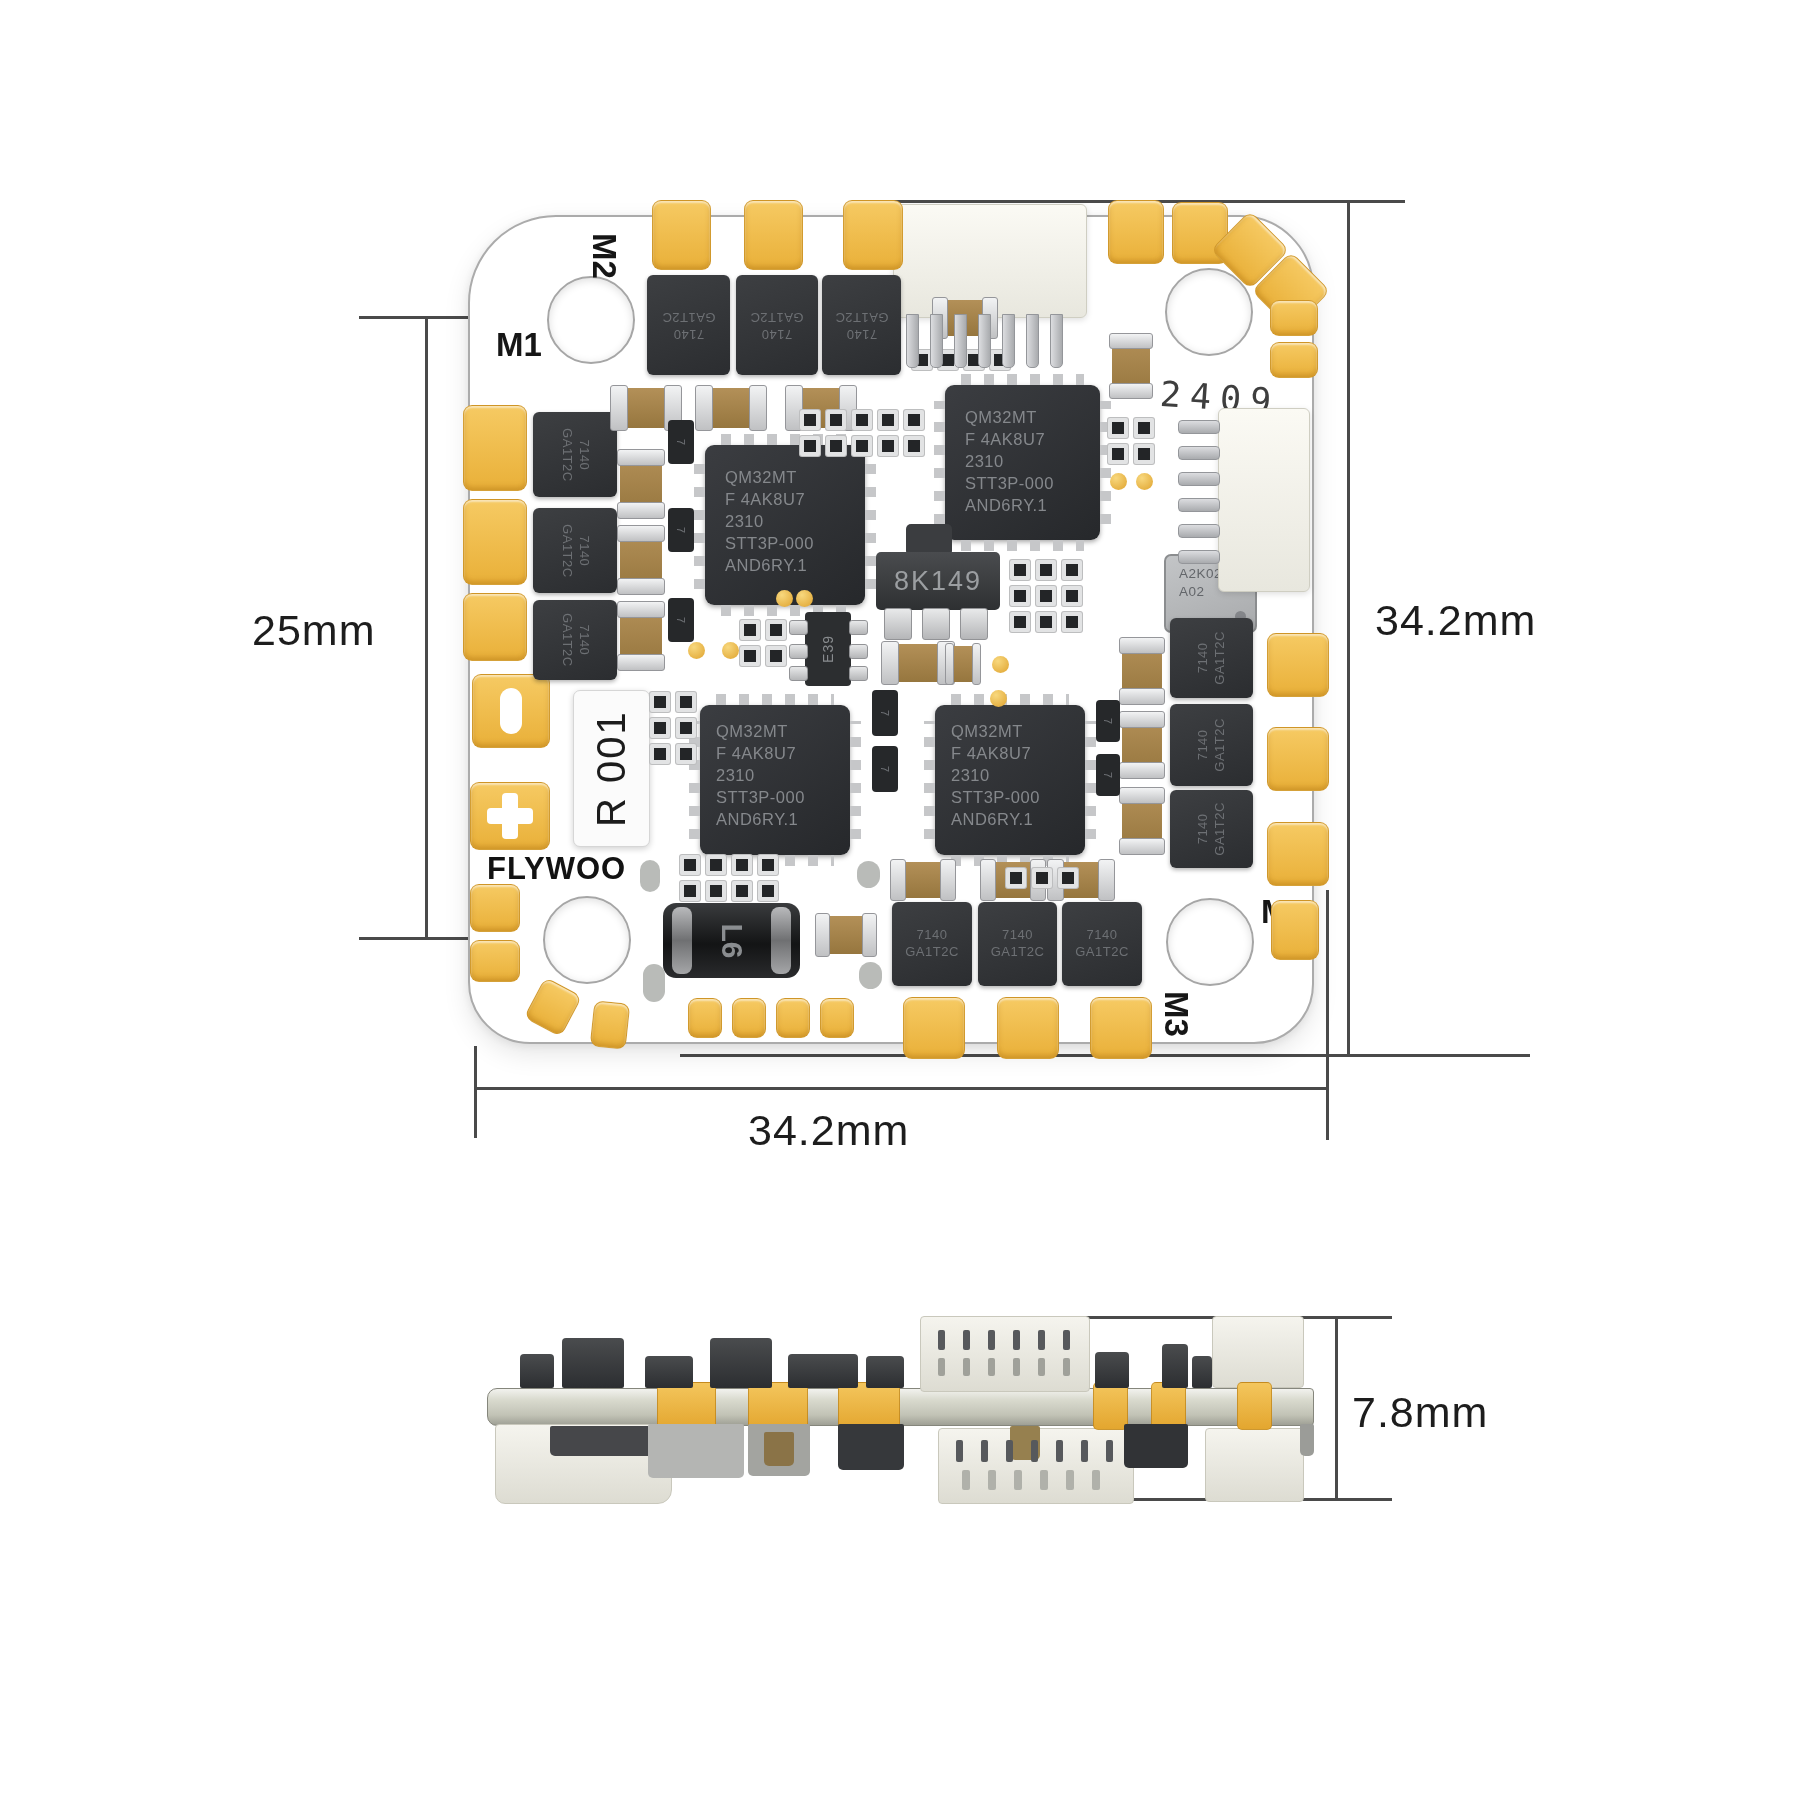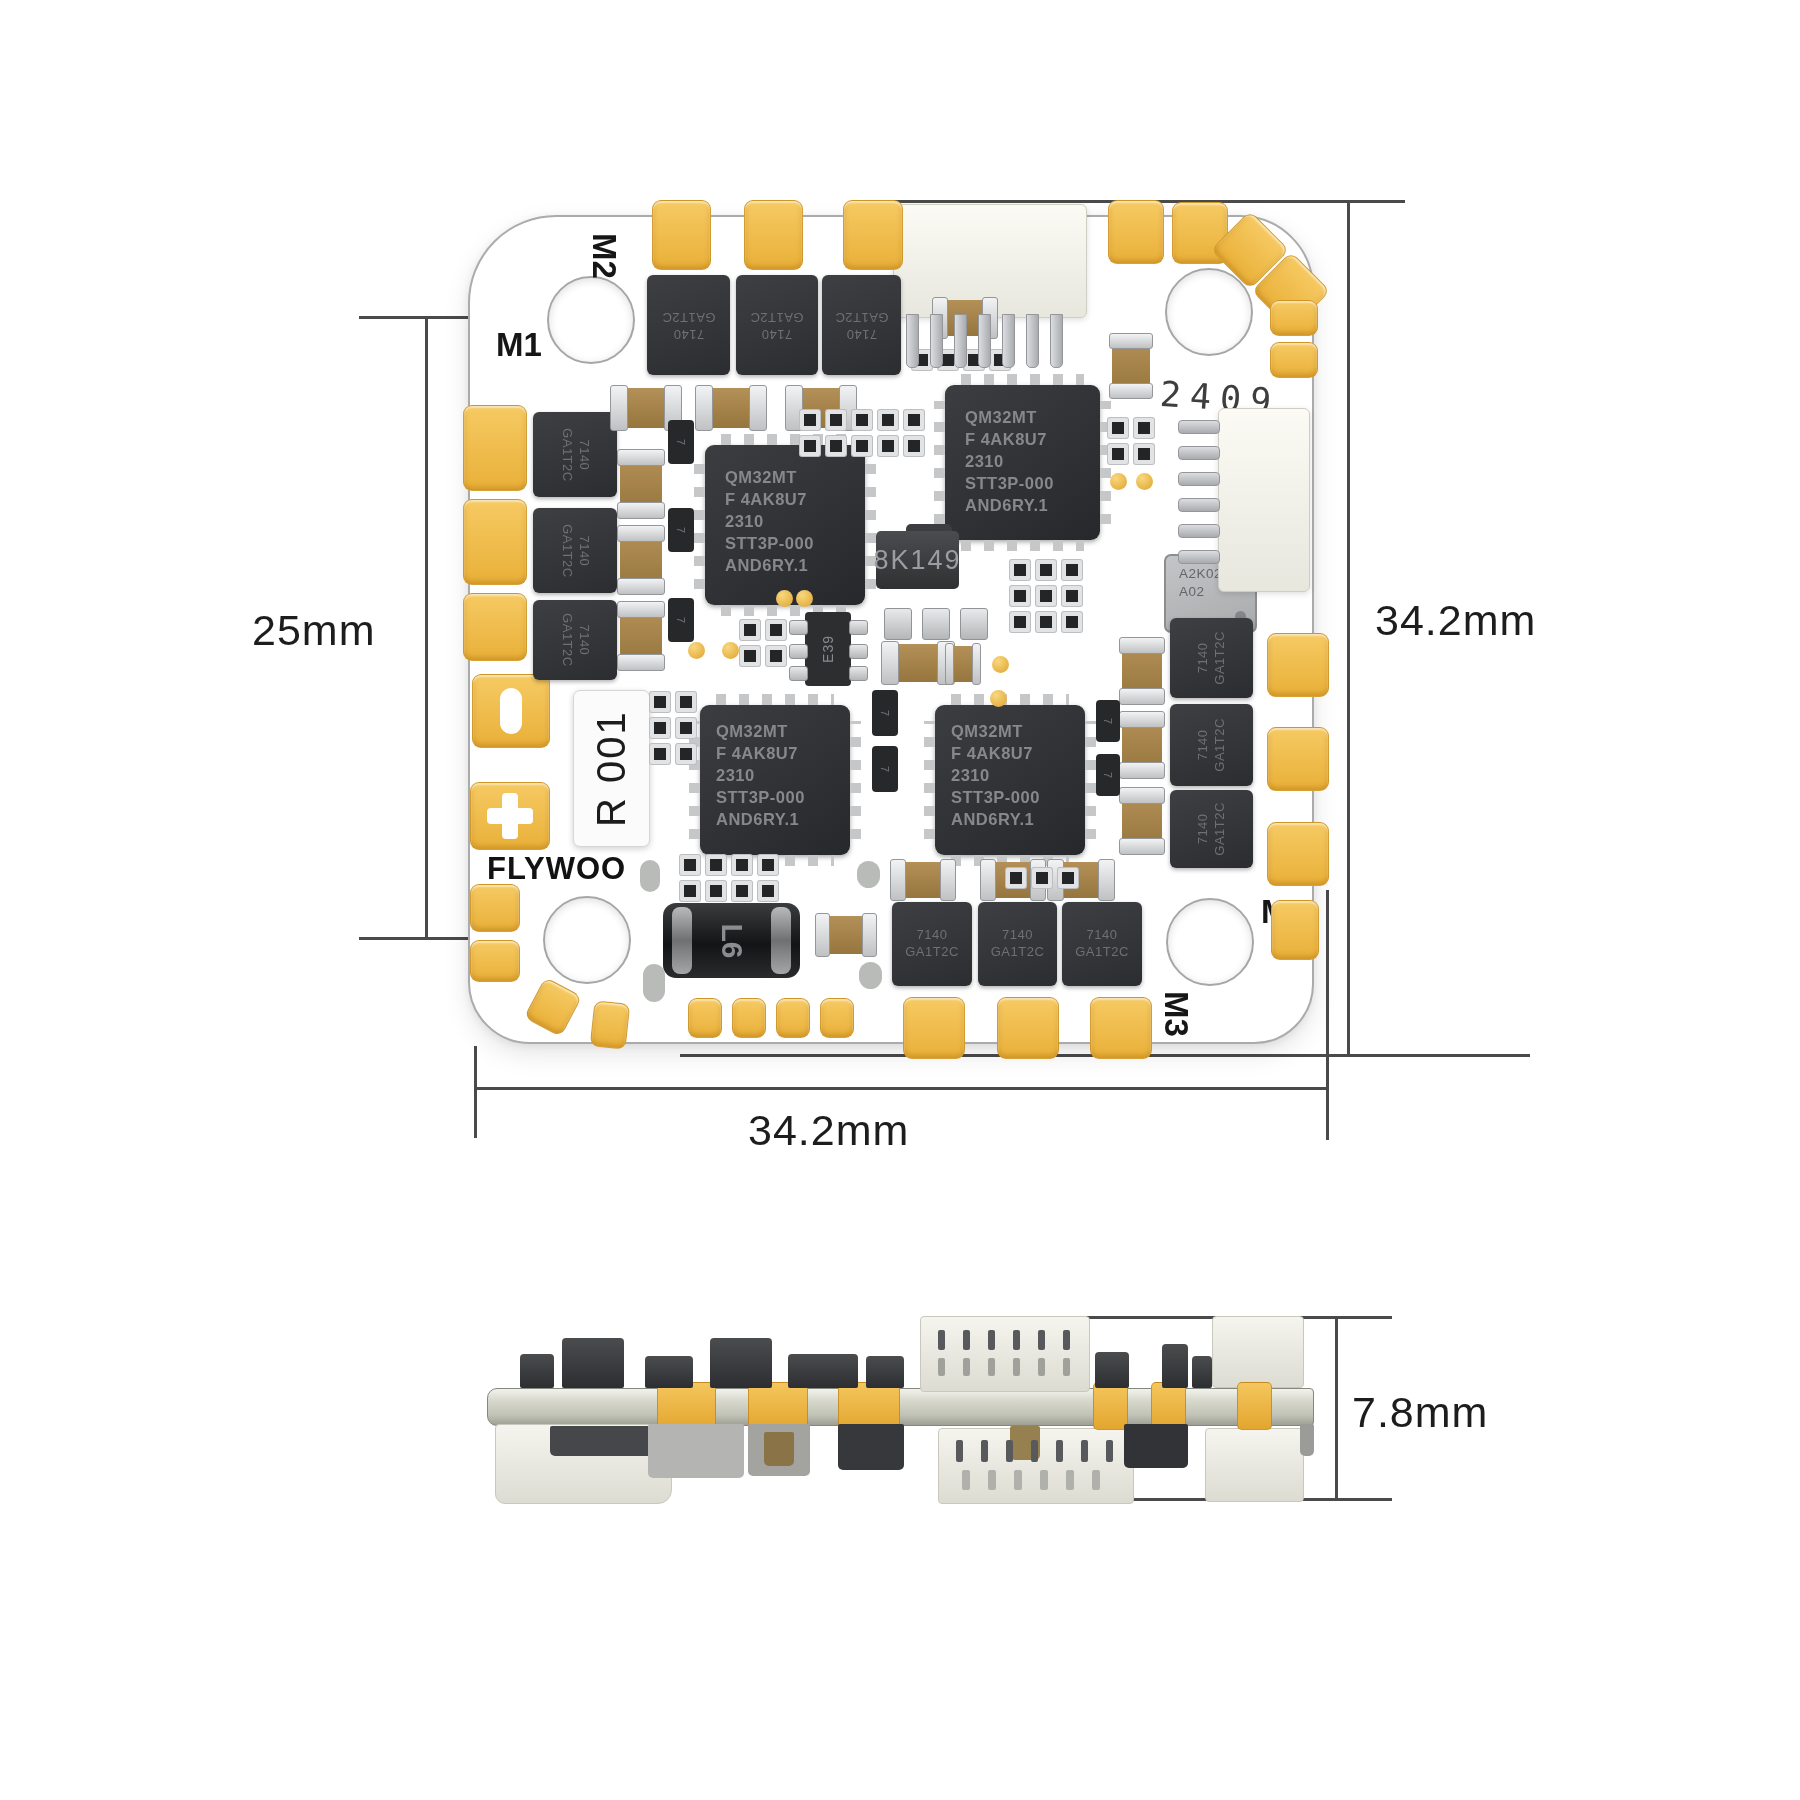--- a/index.html
+++ b/index.html
@@ -14,21 +14,21 @@
          box-shadow:0 10px 26px rgba(0,0,0,.10),0 2px 8px rgba(0,0,0,.07);}
   .hole{position:absolute;width:84px;height:84px;border-radius:50%;background:#fff;
         border:2px solid #a6a6a6;box-shadow:inset 0 2px 8px rgba(0,0,0,.13);}
   .mlabel{position:absolute;font-weight:700;font-size:33px;color:#161616;white-space:nowrap;
           transform:translate(-50%,-50%);}
   .mlabel.rot{transform:translate(-50%,-50%) rotate(90deg);}
   .pad{position:absolute;background:linear-gradient(180deg,#f6ca63,#e9b039);
        border:1px solid rgba(186,128,24,.55);border-radius:9px;
        box-shadow:inset 0 2px 2px rgba(255,255,255,.55),inset 0 -3px 5px rgba(160,100,10,.35);}
   .qm{position:absolute;background:linear-gradient(145deg,#3b3d41,#26282b);border-radius:9px;
-      box-shadow:0 2px 5px rgba(0,0,0,.35);font-weight:bold;}
+      box-shadow:0 2px 5px rgba(0,0,0,.35);}
   .qm-text{position:absolute;left:20px;top:22px;font-size:16.5px;line-height:1.33;color:#85888c;
            letter-spacing:.5px;white-space:nowrap;}
   .pins{position:absolute;}
   .pt{top:-11px;left:16px;right:16px;height:11px;background:repeating-linear-gradient(90deg,#c6c7c9 0 10px,transparent 10px 23px);}
   .pb{bottom:-11px;left:16px;right:16px;height:11px;background:repeating-linear-gradient(90deg,#c6c7c9 0 10px,transparent 10px 23px);}
   .pl{left:-11px;top:16px;bottom:16px;width:11px;background:repeating-linear-gradient(0deg,#c6c7c9 0 10px,transparent 10px 23px);}
   .pr{right:-11px;top:16px;bottom:16px;width:11px;background:repeating-linear-gradient(0deg,#c6c7c9 0 10px,transparent 10px 23px);}
   .fet{position:absolute;background:linear-gradient(160deg,#3d3f42,#2b2d30);border-radius:6px;
        display:flex;align-items:center;justify-content:center;box-shadow:0 2px 4px rgba(0,0,0,.3);}
   .fet .lb{text-align:center;font-size:13px;color:#6d7074;line-height:1.3;letter-spacing:.5px;}
@@ -174,21 +174,21 @@
         <div>STT3P-000</div>
         <div>AND6RY.1</div>
       </div>
       <div class="pins pt"></div>
       <div class="pins pb"></div>
       <div class="pins pl"></div>
       <div class="pins pr"></div>
     </div>
 
   <div id="regtab" style="left:906px;top:524px;width:46px;height:32px"></div>
-  <div id="reg8k" style="left:876px;top:531px;width:83px;height:58px">8K149</div>
+  <div id="reg8k" style="left:876px;top:552px;width:124px;height:58px">8K149</div>
 
   <div id="e39" style="left:805px;top:612px;width:46px;height:74px">
     <span>E39</span>
   </div>
 
   <div class="gchip" style="left:1164px;top:554px;width:76px;height:66px">
     <div>A2K02</div>
     <div>A02</div>
     <div class="gdot" style="right:9px;bottom:9px"></div>
   </div>

